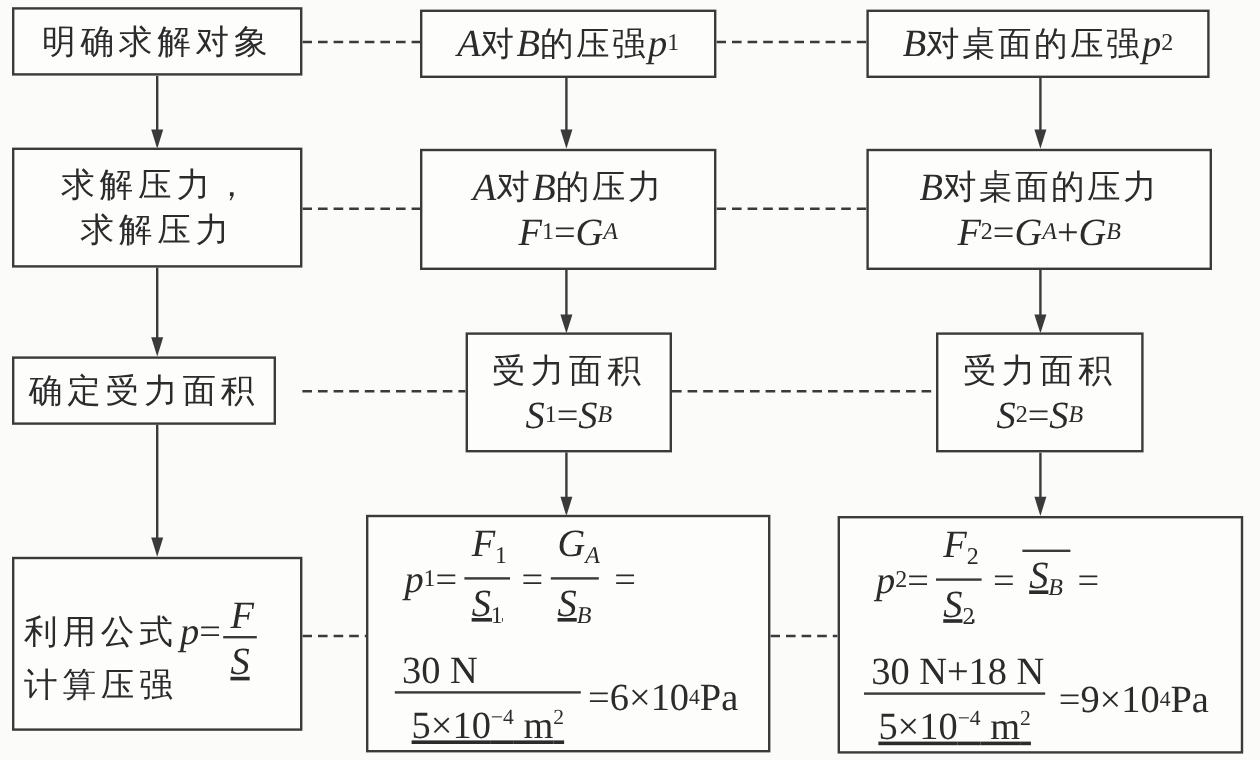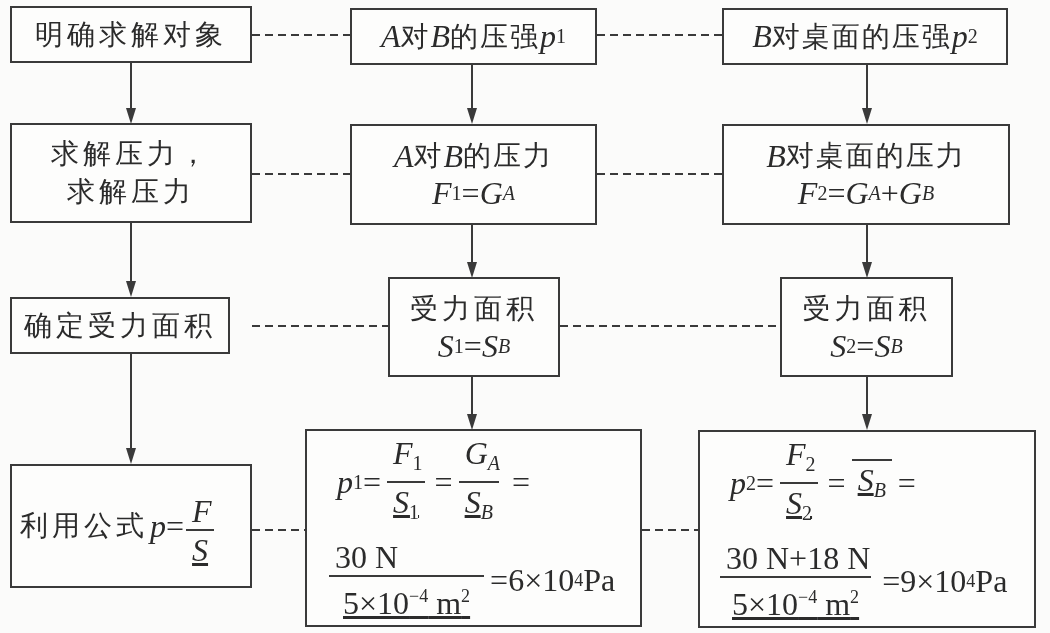--- a/index.html
+++ b/index.html
@@ -66,30 +66,31 @@
 <div class="box" style="left:10px;top:6px;width:242px;height:57px;">
   <span class="cn">明确求解对象</span>
 </div>
 <div class="box" style="left:10px;top:123px;width:242px;height:100px;">
   <span class="cn">求解压力，</span>
   <span class="cn">求解压力</span>
 </div>
 <div class="box" style="left:10px;top:297px;width:220px;height:57px;">
   <span class="cn">确定受力面积</span>
 </div>
-<div class="box" style="left:10px;top:464px;width:242px;height:124px;align-items:flex-start;padding-left:8px;">
+<div class="box" style="left:10px;top:464px;width:242px;height:145px;align-items:flex-start;padding-left:8px;">
   <div class="row">
     <span class="cn">利用公式</span>
     <span class="m" style="margin-left:2px">p</span>
       <span class="m r">=</span>
     <span class="frac m" style="margin-left:2px;margin-top:10px">
       <span class="num">F</span>
       <span class="den">S</span>
     </span>
   </div>
+  <span class="cn" style="margin-top:-18px">计算压强</span>
 </div>
 
 <div class="box" style="left:350px;top:8px;width:247px;height:57px;flex-direction:row;">
   <span class="m">A</span>
   <span class="cn" style="letter-spacing:2px"> 对 </span>
   <span class="m">B</span>
   <span class="cn" style="letter-spacing:2px"> 的压强 </span>
   <span class="m">p</span>
     <sub class="r">1</sub>
 </div>

